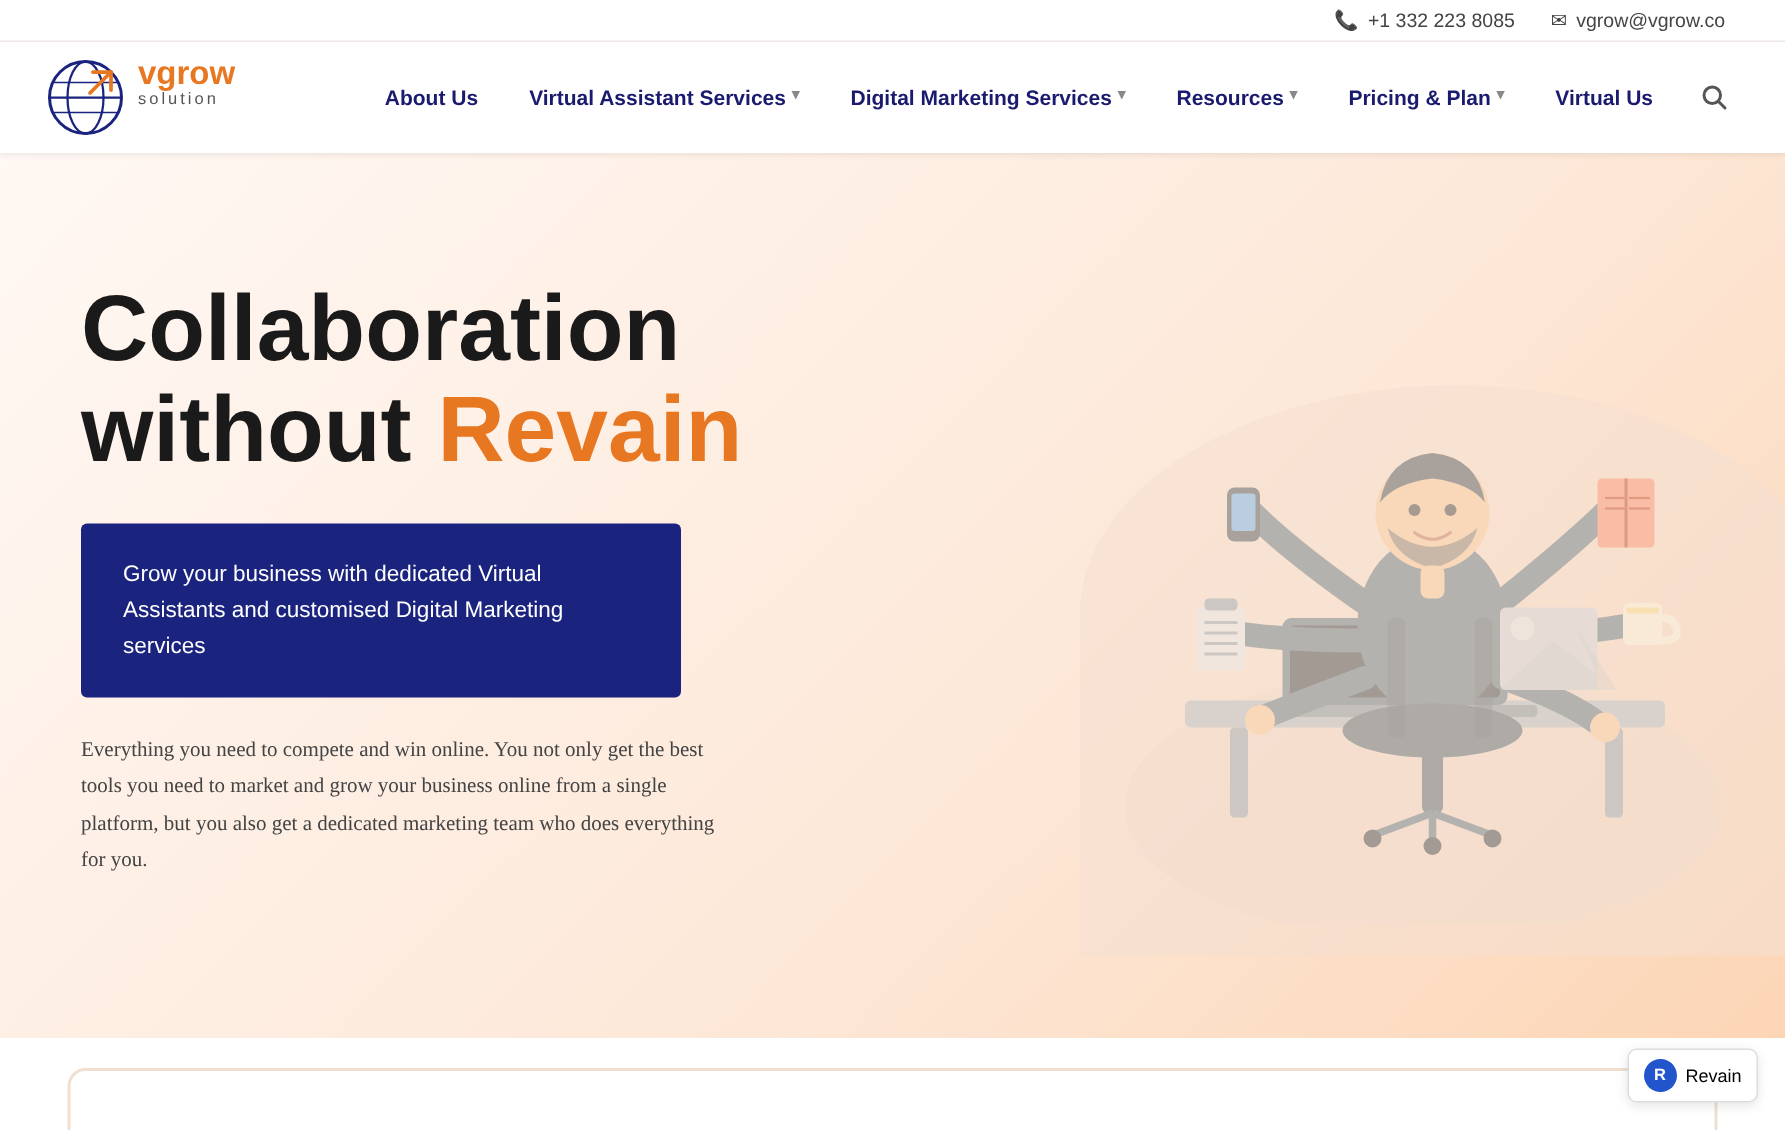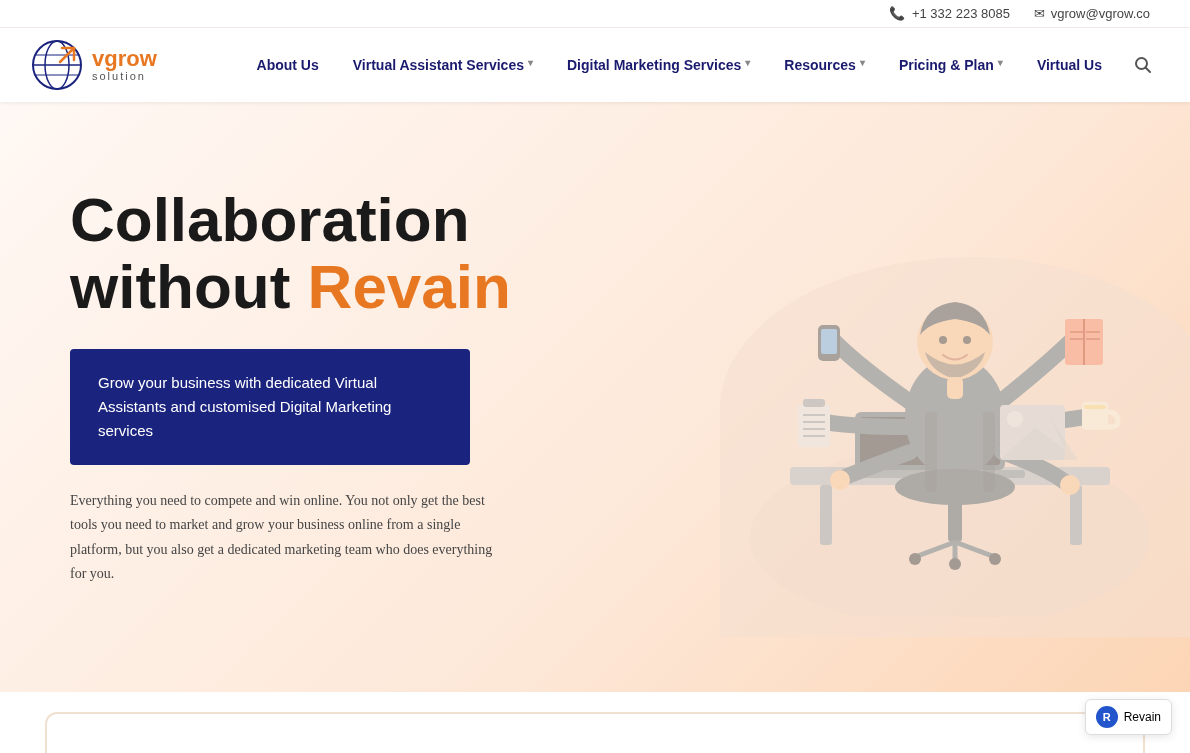--- a/index.html
+++ b/index.html
@@ -4,21 +4,21 @@
   <style>
     * { margin: 0; padding: 0; box-sizing: border-box; }
     body { font-family: 'Segoe UI', Arial, sans-serif; background: #fff; overflow-x: hidden; }
 
     
     .header { background: #fff; box-shadow: 0 1px 4px rgba(0,0,0,0.08); position: relative; z-index: 10; }
     .top-bar { display: flex; justify-content: flex-end; align-items: center; padding: 6px 40px; gap: 24px; border-bottom: 1px solid #f0e8e8; font-size: 13px; color: #444; }
     .top-bar-item { display: flex; align-items: center; gap: 6px; }
     .top-bar-icon { font-size: 13px; }
     .nav-bar { display: flex; align-items: center; padding: 10px 30px; gap: 0; }
-    .logo-area { display: flex; align-items: center; margin-right: auto; }
+    .logo-area { display: flex; align-items: flex-start; margin-right: auto; }
     .logo-globe { width: 54px; height: 54px; }
     .logo-text { font-size: 22px; font-weight: 700; color: #1a1a6e; line-height: 1; }
     .logo-text span { color: #e87722; }
     .logo-sub { font-size: 11px; color: #555; letter-spacing: 2px; }
     .nav-links { display: flex; align-items: center; gap: 6px; }
     .nav-item { font-size: 14px; font-weight: 600; color: #1a1a6e; padding: 8px 14px; cursor: pointer; display: flex; gap: 4px; white-space: nowrap; }
     .nav-chevron { font-size: 10px; color: #888; }
     .search-icon-btn { width: 34px; height: 34px; display: flex; align-items: center; justify-content: center; cursor: pointer; margin-left: 10px; }
 
     
@@ -37,21 +37,21 @@
     .figure-svg { width: 480px; height: 460px; }
 
     
     .quote-section { background: #fff; border: 2px solid #f0e0d0; border-radius: 12px; max-width: 1100px; margin: 0 auto; padding: 36px 60px; position: relative; bottom: -20px; }
     .quote-title { text-align: center; font-size: 32px; font-weight: 800; color: #1a1a1a; }
 
     
     .revain-badge { position: fixed; bottom: 18px; right: 18px; background: #fff; border: 1px solid #ddd; border-radius: 6px; padding: 6px 10px; font-size: 12px; display: flex; align-items: center; gap: 6px; box-shadow: 0 2px 8px rgba(0,0,0,0.1); z-index: 100; }
     .revain-icon { width: 22px; height: 22px; background: #2255cc; border-radius: 50%; display: flex; align-items: center; justify-content: center; color: #fff; font-size: 11px; font-weight: 700; }
 
-    .hero-wrapper { position: relative; width: 100%; display: flex; align-items: center; padding-left: 16px; }
+    .hero-wrapper { position: relative; width: 100%; display: flex; align-items: center; }
   </style>
 </head>
 <body>
 
 <header class="header">
 
   <div class="top-bar">
     <div class="top-bar-item">
       <span class="top-bar-icon">📞</span>
       <span>+1 332 223 8085</span>

